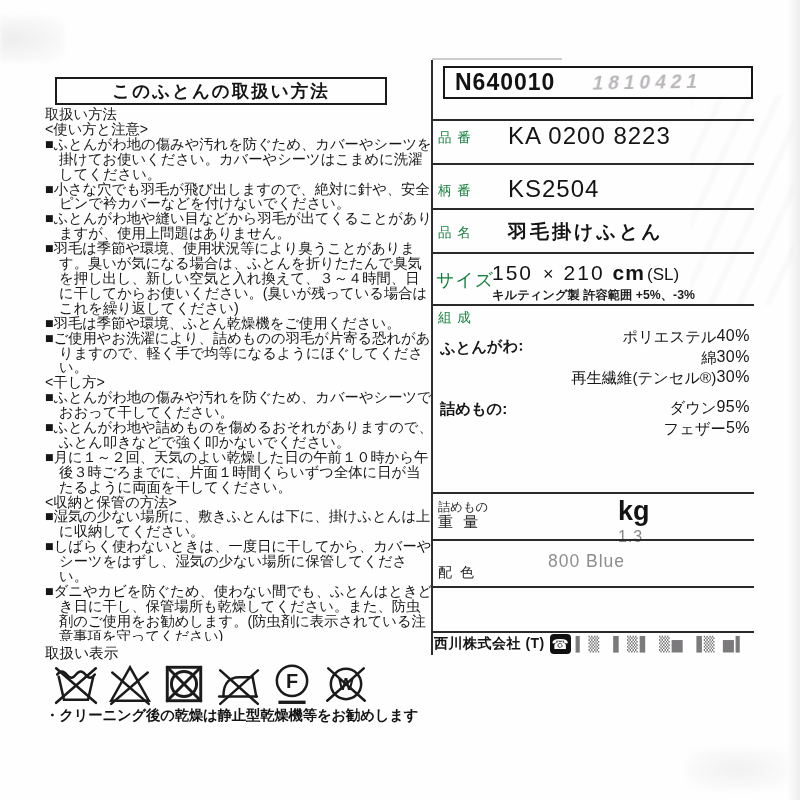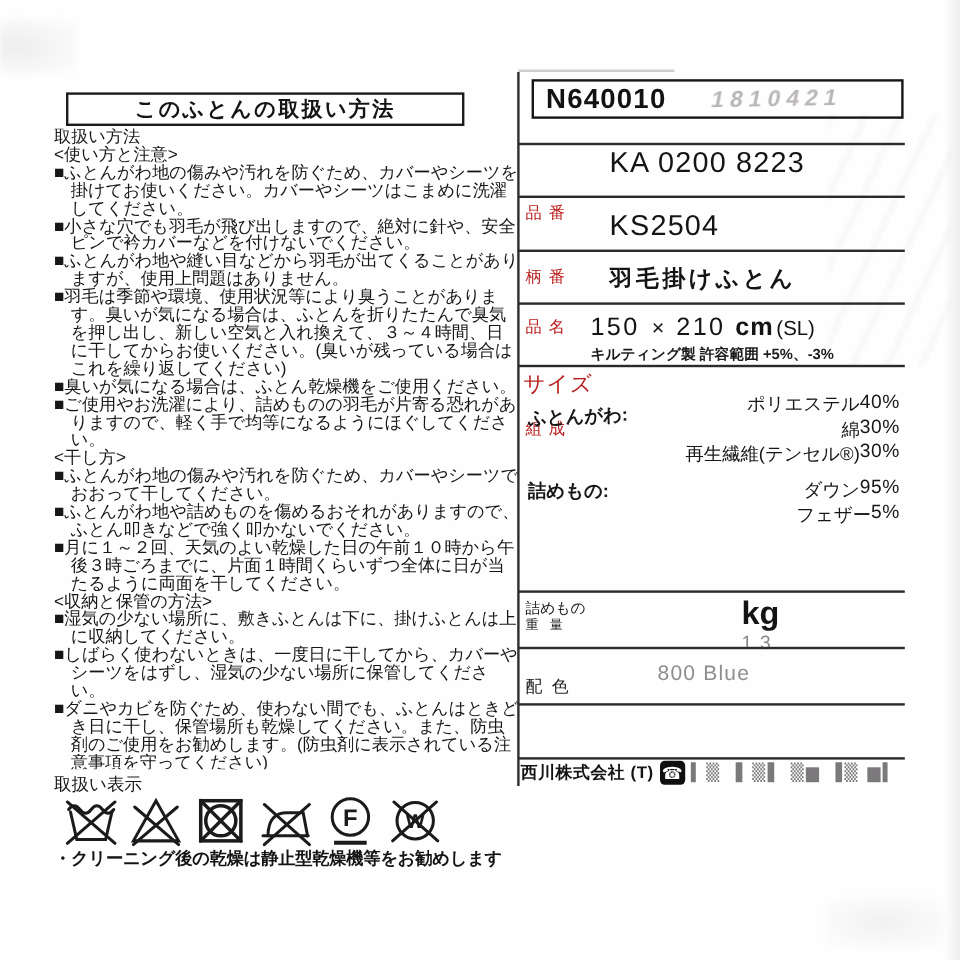--- a/index.html
+++ b/index.html
@@ -36,35 +36,35 @@
   .care-note { position:absolute; left:45px; top:706px; font-size:14.4px; font-weight:bold; color:#141414; letter-spacing:-0.2px; }
 
   
   .vline { position:absolute; left:431px; top:60px; width:2px; height:595px; background:#2e2e2e; }
   .hline { position:absolute; left:432px; width:322px; height:1.6px; background:#2a2a2a; }
   .lot-box { position:absolute; left:443px; top:66px; width:310px; height:33px;
     border:2.5px solid #161616; display:flex; align-items:center; }
   .lot-number { font-size:23px; font-weight:bold; letter-spacing:1px; padding-left:10px; color:#121212; }
   .lot-stamp { margin-left:38px; font-size:19px; color:#b9b5b9; letter-spacing:5px;
     transform:skewX(-12deg) rotate(-1deg); filter:blur(.4px); font-weight:bold; }
-  .flabel { position:absolute; font-size:13.5px; color:#b91c1c; letter-spacing:1px;margin-top:40px; }
+  .flabel { position:absolute; font-size:13.5px; color:#15803d; letter-spacing:1px; }
   .fvalue-lg { position:absolute; font-size:24px; color:#141414; letter-spacing:1px; }
   .name-value { position:absolute; font-size:19px; font-weight:bold; letter-spacing:3px; color:#141414; }
   .size-line { position:absolute; left:492px; top:261px; font-size:21px; color:#141414;text-align:center; }
   .size-line .num { letter-spacing:2px; }
   .size-line .times { font-size:18px; padding:0 10px; }
   .size-line .unit { font-weight:bold; padding-left:8px; letter-spacing:1px; }
   .size-line .code { font-size:17px; padding-left:2px; }
   .size-tol { position:absolute; left:492px; top:287px; font-size:12.3px; font-weight:bold; color:#1c1c1c; }
   .comp-group-label { position:absolute; font-size:15.3px; font-weight:bold; color:#171717; }
   .comp-row { position:absolute; left:508px; width:242px; display:flex; justify-content:flex-end;
     font-size:15.3px; color:#171717; }
   .comp-row .pct { font-size:16px; letter-spacing:.5px; }
   .wt-label1 { position:absolute; left:438px; top:499px; font-size:12.3px; color:#1c1c1c; }
-  .wt-label2 { position:absolute; left:438px; top:513px; font-size:11px; letter-spacing:3px; color:#1c1c1c;text-align:center; }
+  .wt-label2 { position:absolute; left:438px; top:513px; font-size:15px; letter-spacing:3px; color:#1c1c1c;text-align:center; }
   .wt-value { position:absolute; left:580px; top:528px; font-size:16px; color:#8a888a; filter:blur(.3px); letter-spacing:1px;margin-left:38px; }
   .wt-unit { position:absolute; left:618px; top:496px; font-size:27px; font-weight:bold; color:#141414; }
   .color-label { position:absolute; left:438px; top:552px; font-size:14px; letter-spacing:2px; color:#1c1c1c;margin-top:12px; }
   .color-value { position:absolute; left:548px; top:551px; font-size:17.5px; color:#8f8d8f; filter:blur(.4px); letter-spacing:1px; }
   .origin { position:absolute; left:432px; top:595px; width:322px; text-align:center;
     font-size:21px; font-weight:bold; letter-spacing:4px; color:#141414; }
   .company-row { position:absolute; left:434px; top:634px; display:flex; align-items:center; gap:5px; }
   .company-name { font-size:14px; font-weight:bold; letter-spacing:.5px; color:#141414; white-space:nowrap; }
   .phone-badge { width:21px; height:20px; background:#101010; border-radius:4px; color:#ffffff;
     display:flex; align-items:center; justify-content:center; font-size:14px; flex:0 0 auto; }
@@ -86,21 +86,21 @@
     <span>このふとんの取扱い方法</span>
   </div>
 
   <div class="care-text">
     <p>取扱い方法</p>
     <p class="sec-header">&lt;使い方と注意&gt;</p>
     <p class="bullet">■ふとんがわ地の傷みや汚れを防ぐため、カバーやシーツを掛けてお使いください。カバーやシーツはこまめに洗濯してください。</p>
     <p class="bullet">■小さな穴でも羽毛が飛び出しますので、絶対に針や、安全ピンで衿カバーなどを付けないでください。</p>
     <p class="bullet">■ふとんがわ地や縫い目などから羽毛が出てくることがありますが、使用上問題はありません。</p>
     <p class="bullet">■羽毛は季節や環境、使用状況等により臭うことがあります。臭いが気になる場合は、ふとんを折りたたんで臭気を押し出し、新しい空気と入れ換えて、３～４時間、日に干してからお使いください。(臭いが残っている場合はこれを繰り返してください)</p>
-    <p class="bullet">■臭いが気になる場合は、ふとん乾燥機をご使用ください。</p>
+    <p class="bullet">■羽毛は季節や環境、ふとん乾燥機をご使用ください。</p>
     <p class="bullet">■ご使用やお洗濯により、詰めものの羽毛が片寄る恐れがありますので、軽く手で均等になるようにほぐしてください。</p>
     <p class="sec-header">&lt;干し方&gt;</p>
     <p class="bullet">■ふとんがわ地の傷みや汚れを防ぐため、カバーやシーツでおおって干してください。</p>
     <p class="bullet">■ふとんがわ地や詰めものを傷めるおそれがありますので、ふとん叩きなどで強く叩かないでください。</p>
     <p class="bullet">■月に１～２回、天気のよい乾燥した日の午前１０時から午後３時ごろまでに、片面１時間くらいずつ全体に日が当たるように両面を干してください。</p>
     <p class="sec-header">&lt;収納と保管の方法&gt;</p>
     <p class="bullet">■湿気の少ない場所に、敷きふとんは下に、掛けふとんは上に収納してください。</p>
     <p class="bullet">■しばらく使わないときは、一度日に干してから、カバーやシーツをはずし、湿気の少ない場所に保管してください。</p>
     <p class="bullet">■ダニやカビを防ぐため、使わない間でも、ふとんはときどき日に干し、保管場所も乾燥してください。また、防虫剤のご使用をお勧めします。(防虫剤に表示されている注意事項を守ってください)</p>
 

